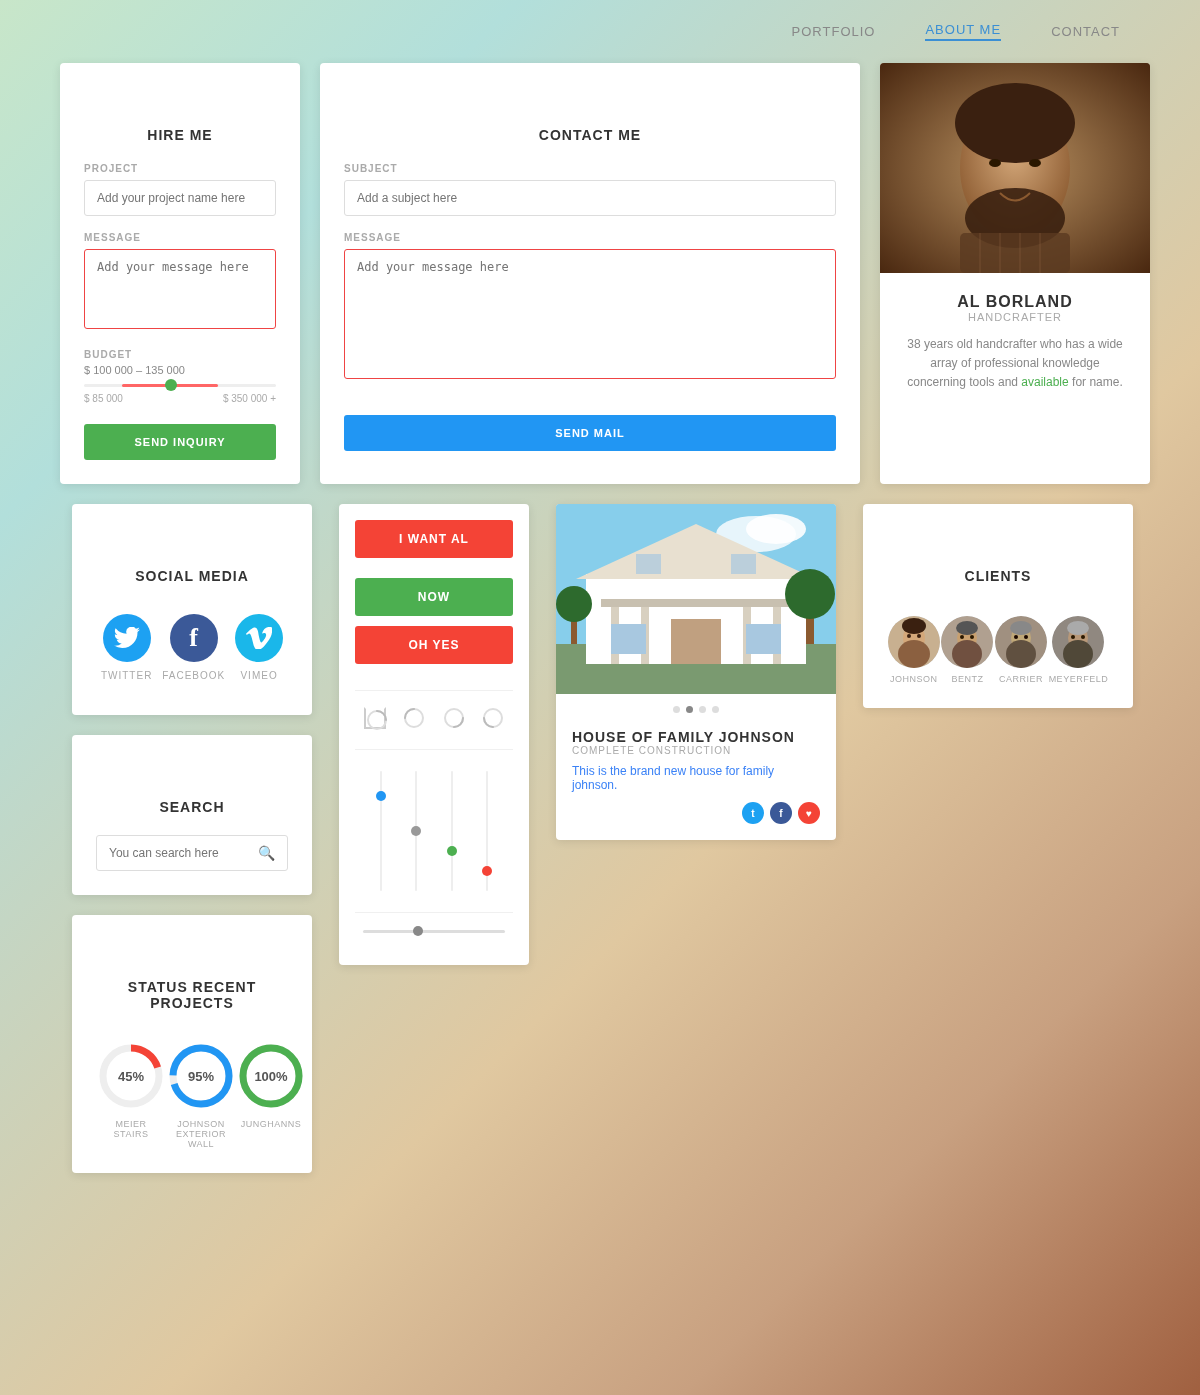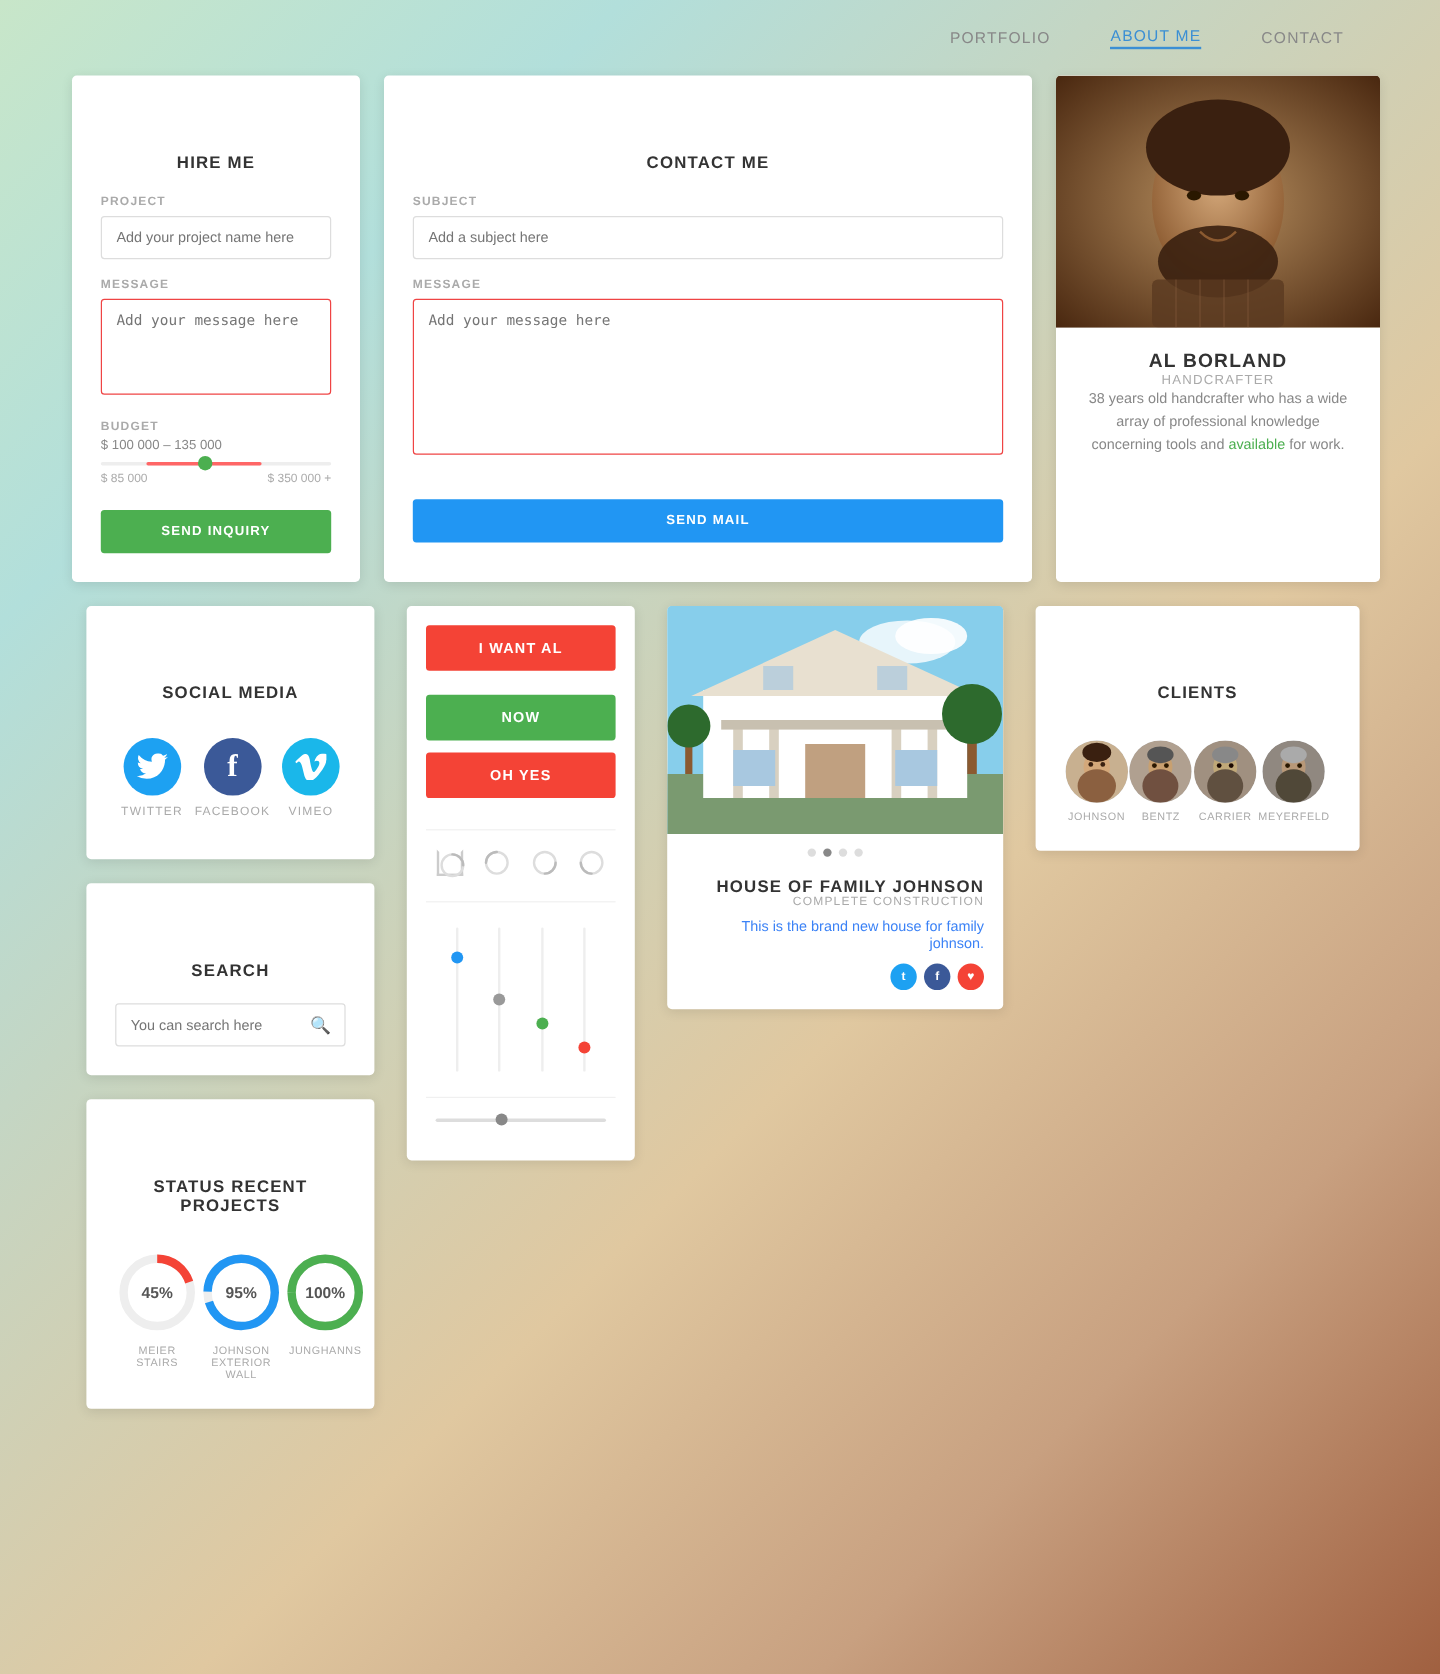--- a/index.html
+++ b/index.html
@@ -171,20 +171,21 @@
       font-weight: 700;
       letter-spacing: 1px;
       color: #333;
       text-transform: uppercase;
     }
     .profile-title {
       font-size: 11px;
       color: #aaa;
       letter-spacing: 1px;
       text-transform: uppercase;
+      margin-bottom: 12px;
     }
     .profile-desc {
       font-size: 12px;
       color: #888;
       line-height: 1.6;
       text-align: center;
     }
     .profile-desc .available {
       color: #4caf50;
     }
@@ -220,21 +221,21 @@
 
     
     .loading-icons {
       display: flex;
       justify-content: space-around;
       padding: 16px 0;
       border-top: 1px solid #f0f0f0;
     }
     .portfolio-info {
       padding: 16px;
-      text-align: right;
+      text-align: left;
     }
     .portfolio-title {
       font-size: 14px;
       font-weight: 700;
       letter-spacing: 1px;
       color: #333;
       text-transform: uppercase;
     }
     .portfolio-sub {
       font-size: 10px;
@@ -451,21 +452,21 @@
         <line x1="140" y1="170" x2="140" y2="210" stroke="#8b6040" stroke-width="1" opacity="0.5"></line>
         <line x1="160" y1="170" x2="160" y2="210" stroke="#8b6040" stroke-width="1" opacity="0.5"></line>
       </svg>
     </div>
     <div class="profile-info">
       <div class="profile-name">AL BORLAND</div>
       <div class="profile-title">HANDCRAFTER</div>
       <div class="profile-desc">
         <span>38 years old handcrafter who has a wide array of professional knowledge concerning tools and</span>
         <span class="available">available</span>
-        <span> for work.</span>
+        <span> for name.</span>
       </div>
     </div>
   </div>
 </div>
 
 <div class="main-layout">
 
   <div class="col1">
 
     <div class="card">

